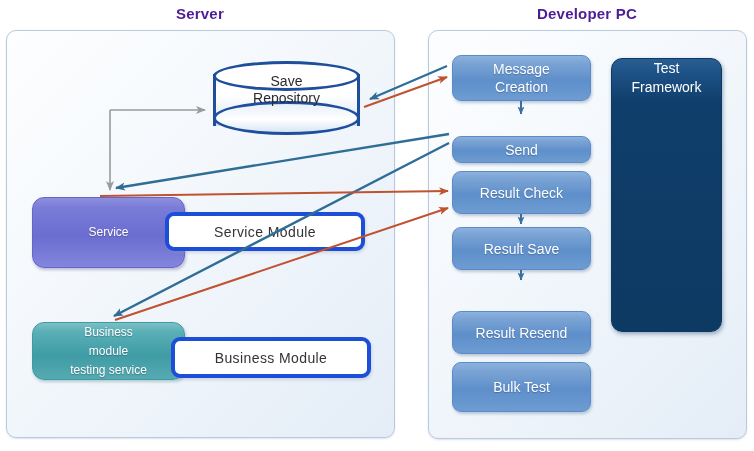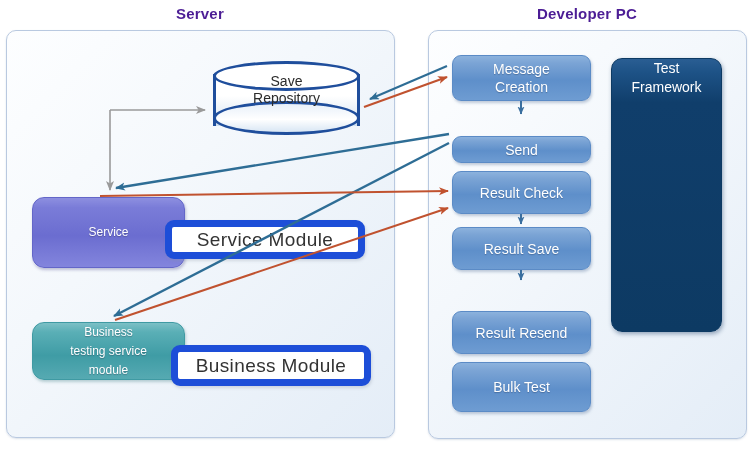--- a/index.html
+++ b/index.html
@@ -114,31 +114,30 @@
   }
   #box-service .role-label, #box-business .role-label {
     padding: 0 6px;
     text-shadow: 0 1px 1px rgba(40,40,60,.35);
   }
 
   
   .module-box {
     position: absolute;
     background: #ffffff;
-    border: 7px solid #1d4ed8;
+    border: 4px solid #1d4ed8;
     border-radius: 9px;
     box-shadow: 1px 2px 3px rgba(140,150,165,.30);
     display: flex;
     align-items: center;
     justify-content: center;
-    font-size: 19px;
+    font-size: 14px;
     color: #333333;
     box-sizing: border-box;
     letter-spacing: .4px;
-    margin-top: 8px;
   }
   #module-service  { left: 165px; top: 212px; width: 200px; height: 39px; }
   #module-business { left: 171px; top: 337px; width: 200px; height: 41px; text-align: center; }
 
   
   .step-box {
     position: absolute;
     left: 452px;
     width: 139px;
     border-radius: 9px;
@@ -204,22 +203,22 @@
     </div>
   </div>
 
   <div class="role-box" id="box-service">
     <span class="role-label">Service</span>
   </div>
 
   <div class="role-box" id="box-business">
     <div class="role-label">
       <div>Business</div>
+      <div>module</div>
       <div>testing service</div>
-      <div>module</div>
     </div>
   </div>
 
   <div class="module-box" id="module-service">
     <span>Service  Module</span>
   </div>
   <div class="module-box" id="module-business">
     <span>Business  Module</span>
   </div>
 

